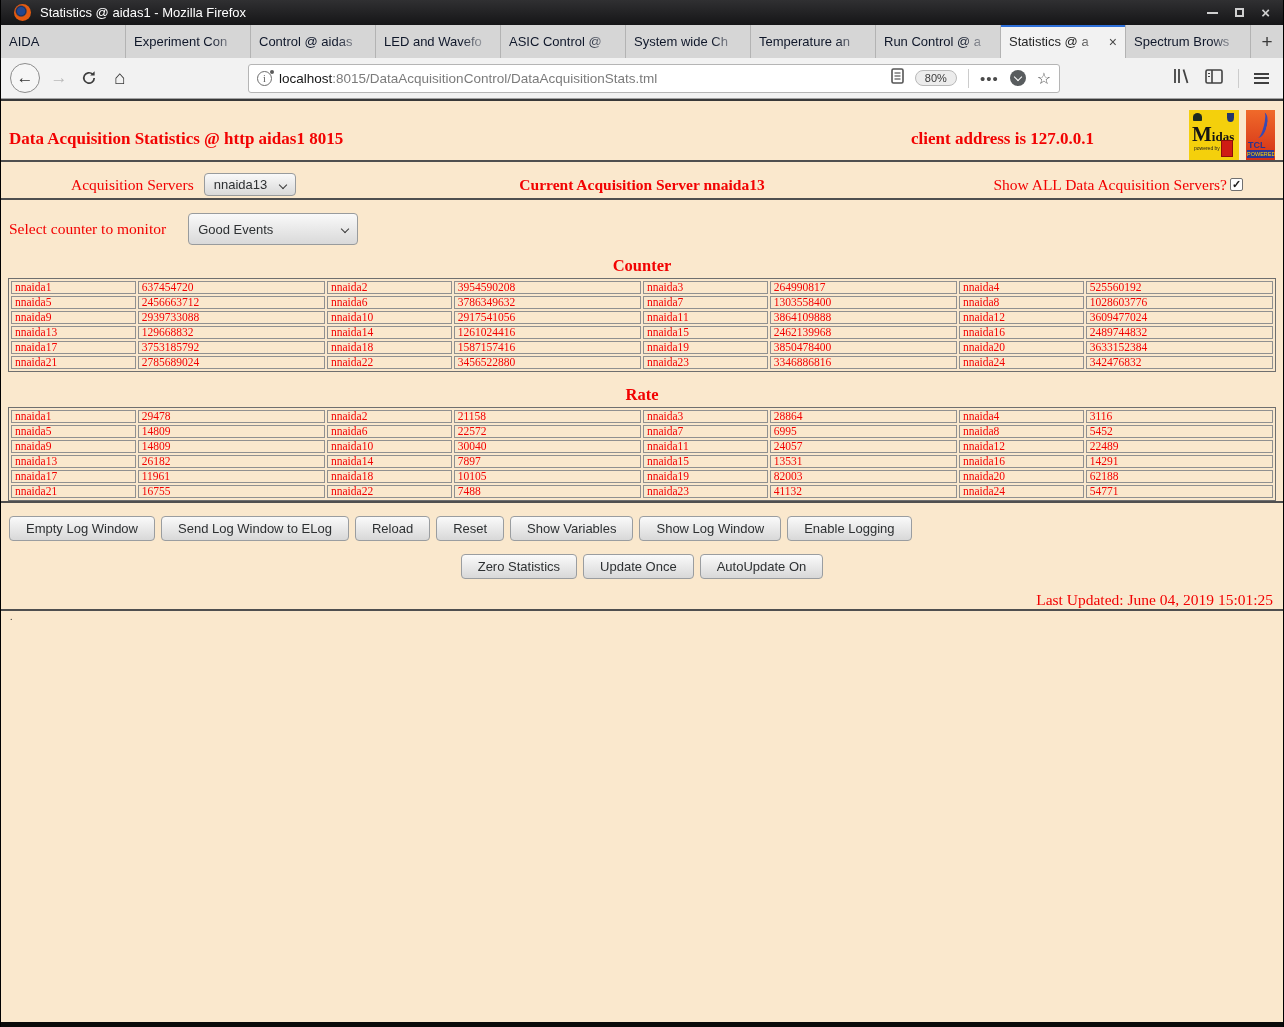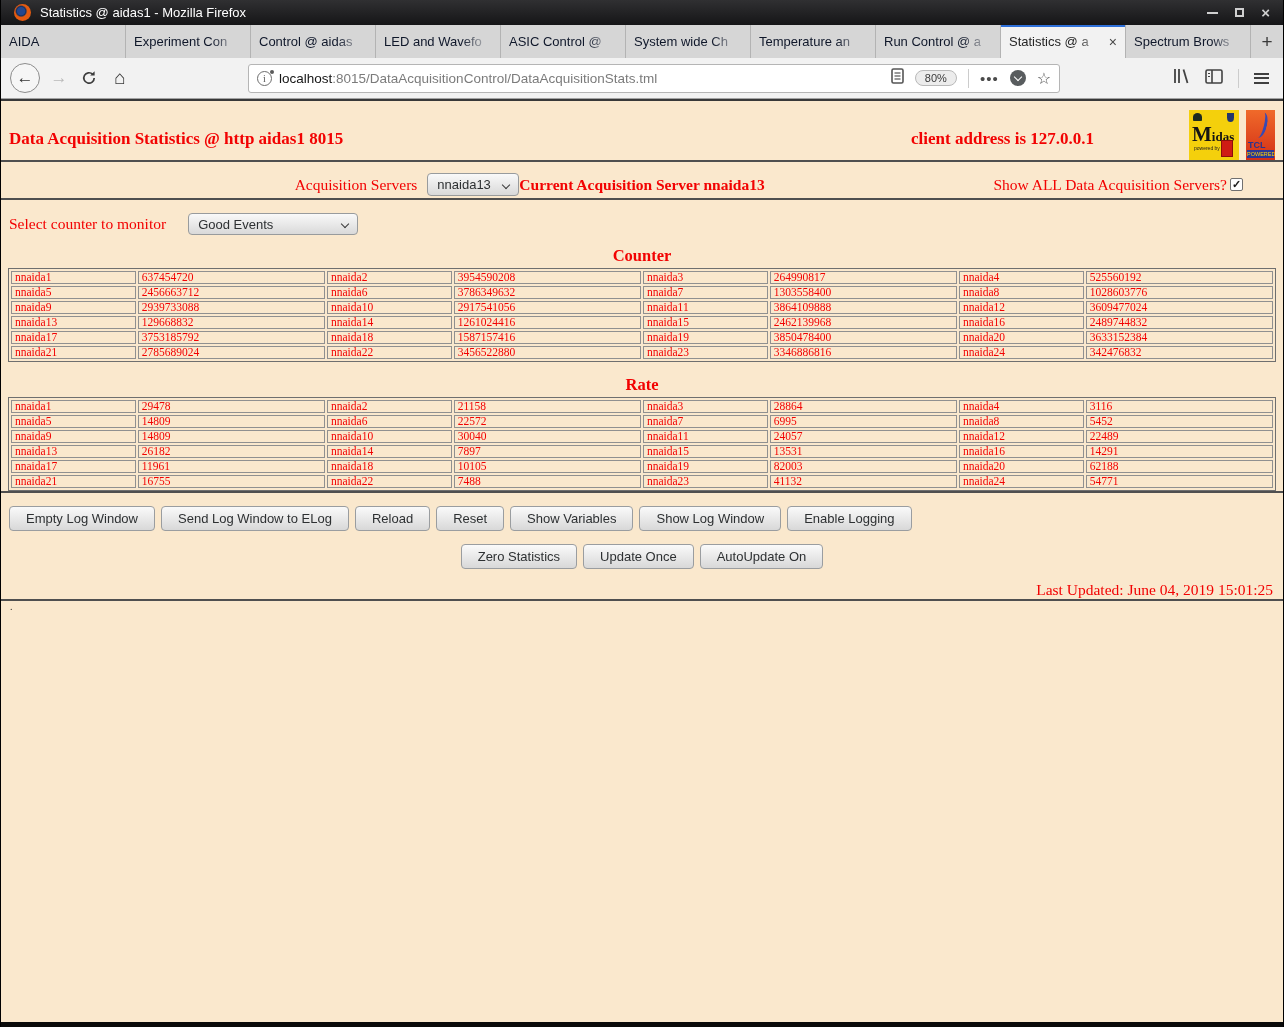--- a/index.html
+++ b/index.html
@@ -85,33 +85,33 @@
                border-radius:50%; transform:rotate(14deg); }
   .tcl-text { position:absolute; left:2px; bottom:10px; color:#27338f; font-weight:bold; font-size:9px;
               font-family:"Liberation Sans",sans-serif; }
   .tcl-bar { position:absolute; left:1px; right:1px; bottom:2px; background:#2a3796; color:#ffd400;
              font-size:5.5px; text-align:center; line-height:8px; height:8px; font-family:"Liberation Sans",sans-serif; }
 
   hr.rule { border:none; border-top:2px solid #4f4f4f; margin:0; }
   .hr1 { margin-top:13px; } .hr2 { margin-top:9px; } .hr3 { margin-top:15px; } .hr4 { margin-top:13px; }
 
   .server-row { display:grid; grid-template-columns:1fr auto 1fr; align-items:center; margin-top:9px; height:27px; }
-  .server-left { padding-left:70px; display:flex; align-items:center; gap:10px;justify-content:flex-end; }
+  .server-left { padding-left:70px; display:flex; align-items:center; gap:10px; }
   .label-red { font-size:15.5px; color:#f20202; }
   .current-server { font-weight:bold; font-size:15.5px; }
   .server-right { justify-self:end; padding-right:40px; display:flex; align-items:center; gap:3px; }
   .cbx { width:13px; height:13px; background:#fdfdfd; border:1px solid #707070; border-radius:2px;
          display:inline-flex; align-items:center; justify-content:center;
          font:bold 11px "Liberation Sans",sans-serif; color:#1a1a1a; }
 
   .gtk-select { display:inline-flex; align-items:center; justify-content:space-between;
                 background:linear-gradient(#f9f9f9,#d9d9d9); border:1px solid #989b9d; border-radius:4px;
                 padding:2px 9px; font:13px "Liberation Sans",sans-serif; color:#2d3032; height:23px; }
   .sel-small { width:92px; }
-  .sel-wide  { width:170px; height:22px; }
+  .sel-wide  { width:170px; height:32px; }
 
   .select-row { display:flex; align-items:center; margin:13px 0 0 8px; gap:22px; }
 
   .tbl-heading { text-align:center; font-weight:bold; font-size:16.5px; margin-top:11px; }
   .mt13 { margin-top:13px; }
   table.stat { width:calc(100% - 14px); margin:2px 7px 0 7px; border:1px solid #6f6f6f;
                border-spacing:2px; table-layout:fixed; }
   table.stat td { border:1px solid #909090; font-size:11.5px; line-height:11px; height:11px;
                   padding:0 3px; color:#f20202; white-space:nowrap; overflow:hidden; }
   td.cell-name { width:10%; }

